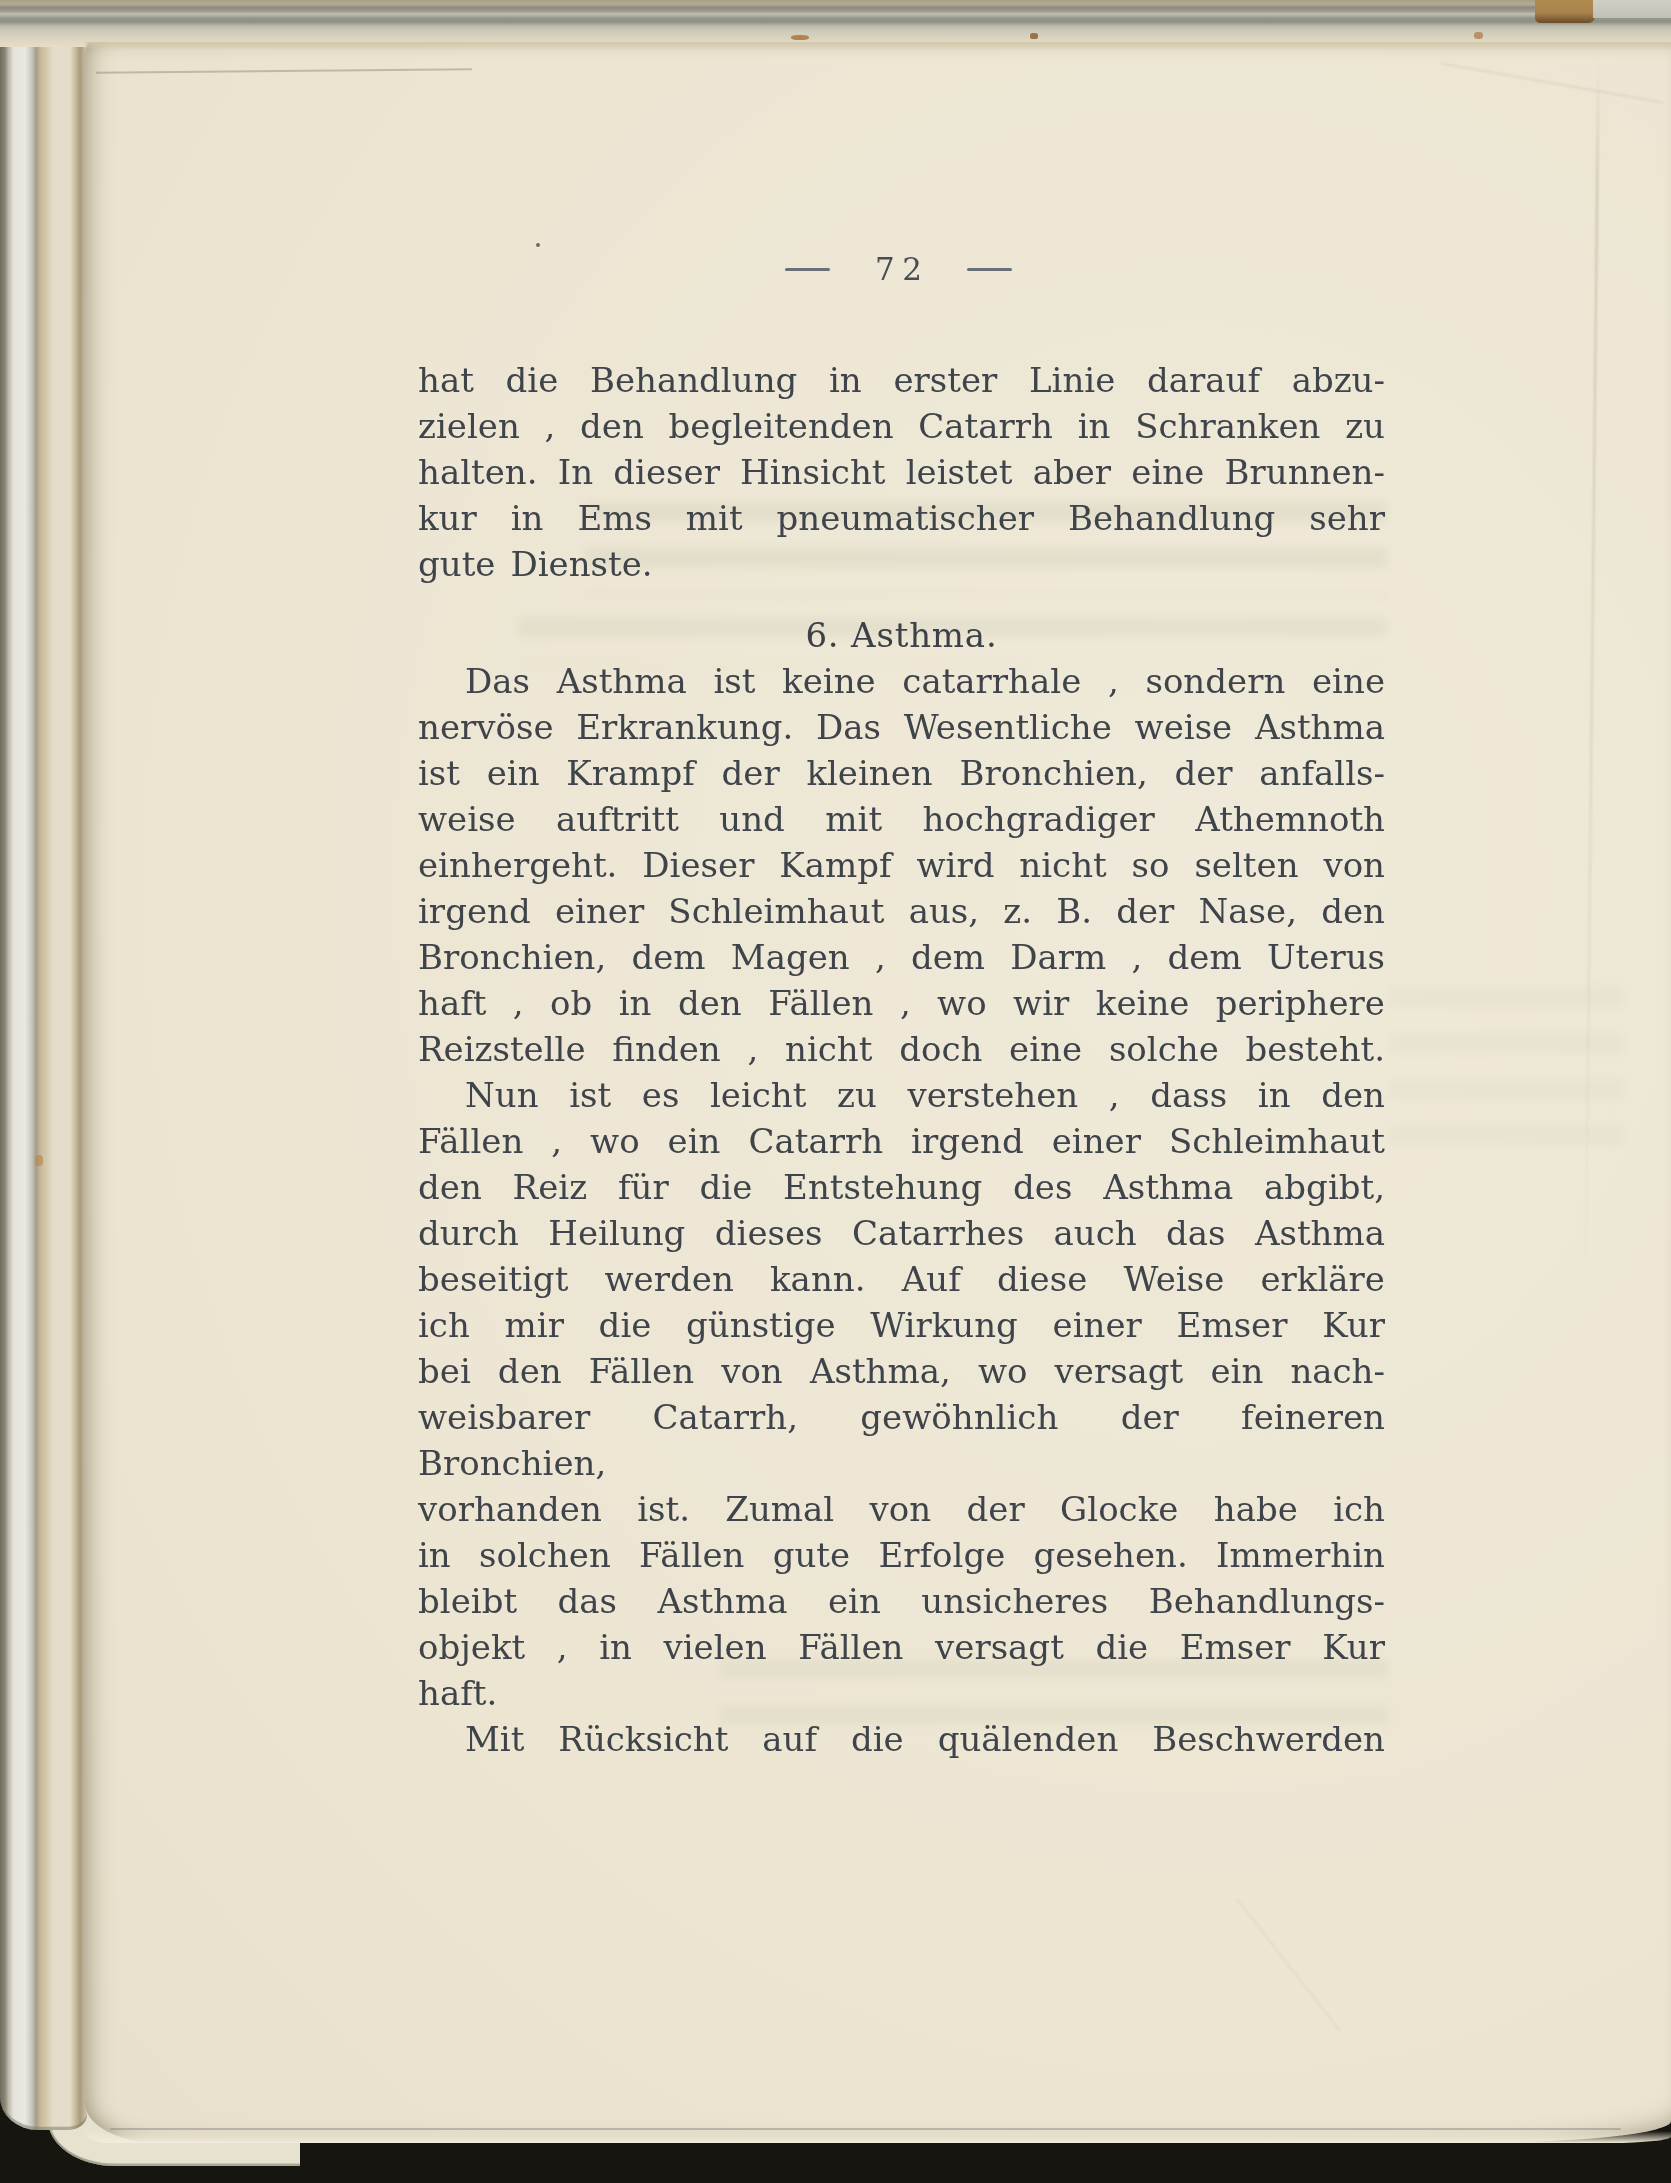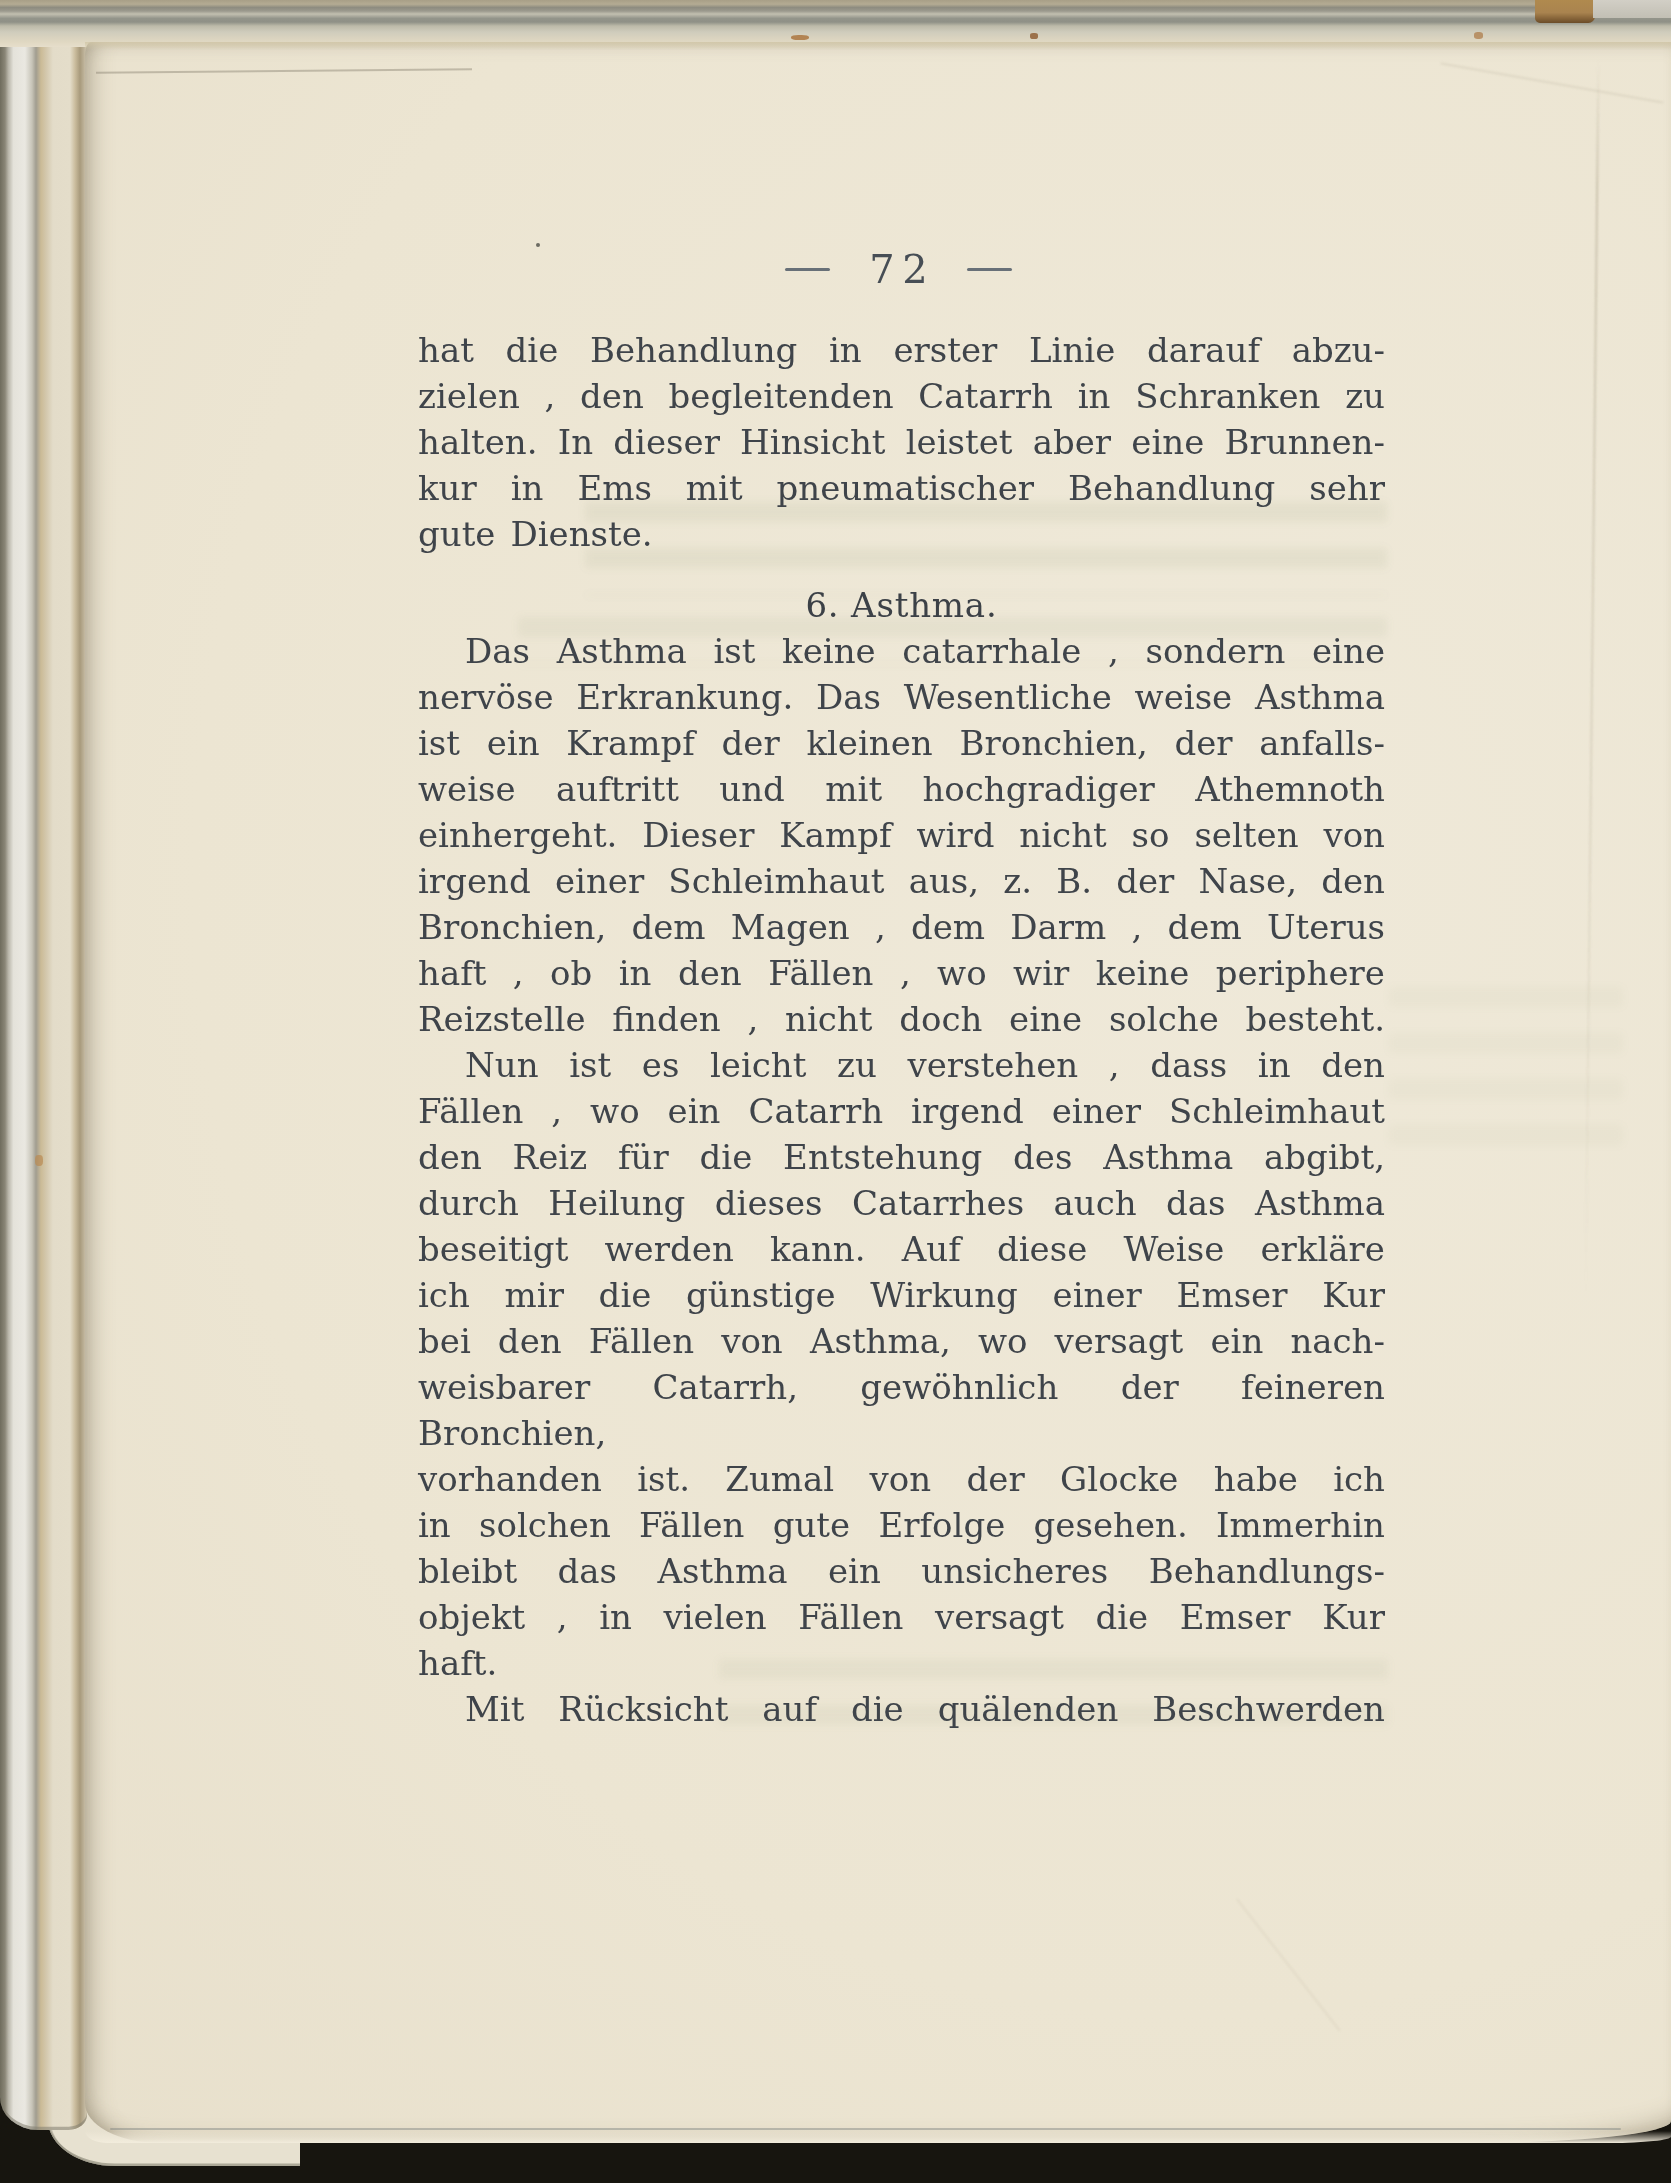--- a/index.html
+++ b/index.html
@@ -44,24 +44,24 @@
   .main-page::after{content:"";position:absolute;left:0;right:0;bottom:0;height:11.7px;
     background:linear-gradient(0deg,#f2ecdc 0%,rgba(242,236,220,0) 100%);
     border-bottom-left-radius:75px 40px;border-bottom-right-radius:201px 22px;}
   .bottom-edge-line{position:absolute;left:25px;right:50px;bottom:13.4px;height:1.7px;
     background:rgba(125,130,128,.45);border-radius:1.7px;filter:blur(0.3px);}
 
   
   .pageno{position:absolute;top:209px;left:700px;width:227px;height:37px;
     display:flex;align-items:center;justify-content:space-between;}
   .pageno-dash{display:block;width:45px;height:3.3px;background:#4a5663;opacity:.82;border-radius:1.7px;}
-  .pageno-num{font-size:40px;color:#474e55;letter-spacing:7.5px;padding-left:7.5px;line-height:37px;}
+  .pageno-num{font-size:31px;color:#474e55;letter-spacing:7.5px;padding-left:7.5px;line-height:37px;}
 
   
-  .text-block{position:absolute;left:333px;top:285px;width:967px;color:#3f444a;
+  .text-block{position:absolute;left:333px;top:315px;width:967px;color:#3f444a;
     font-size:34px;line-height:46px;}
   .tline{text-align:justify;text-align-last:justify;word-spacing:4.2px;}
   .tline.flush{text-align-last:left;}
   .tline.indent{text-indent:47px;}
   .heading{text-align:center;margin-top:25px;letter-spacing:0.8px;color:#3c4147;}
 
   
   .speck{position:absolute;border-radius:50%;}
   .ink-speck{left:451px;top:201px;width:4.2px;height:4.2px;background:#55564e;opacity:.85;}
   .rust{position:absolute;border-radius:40%;z-index:6;}

